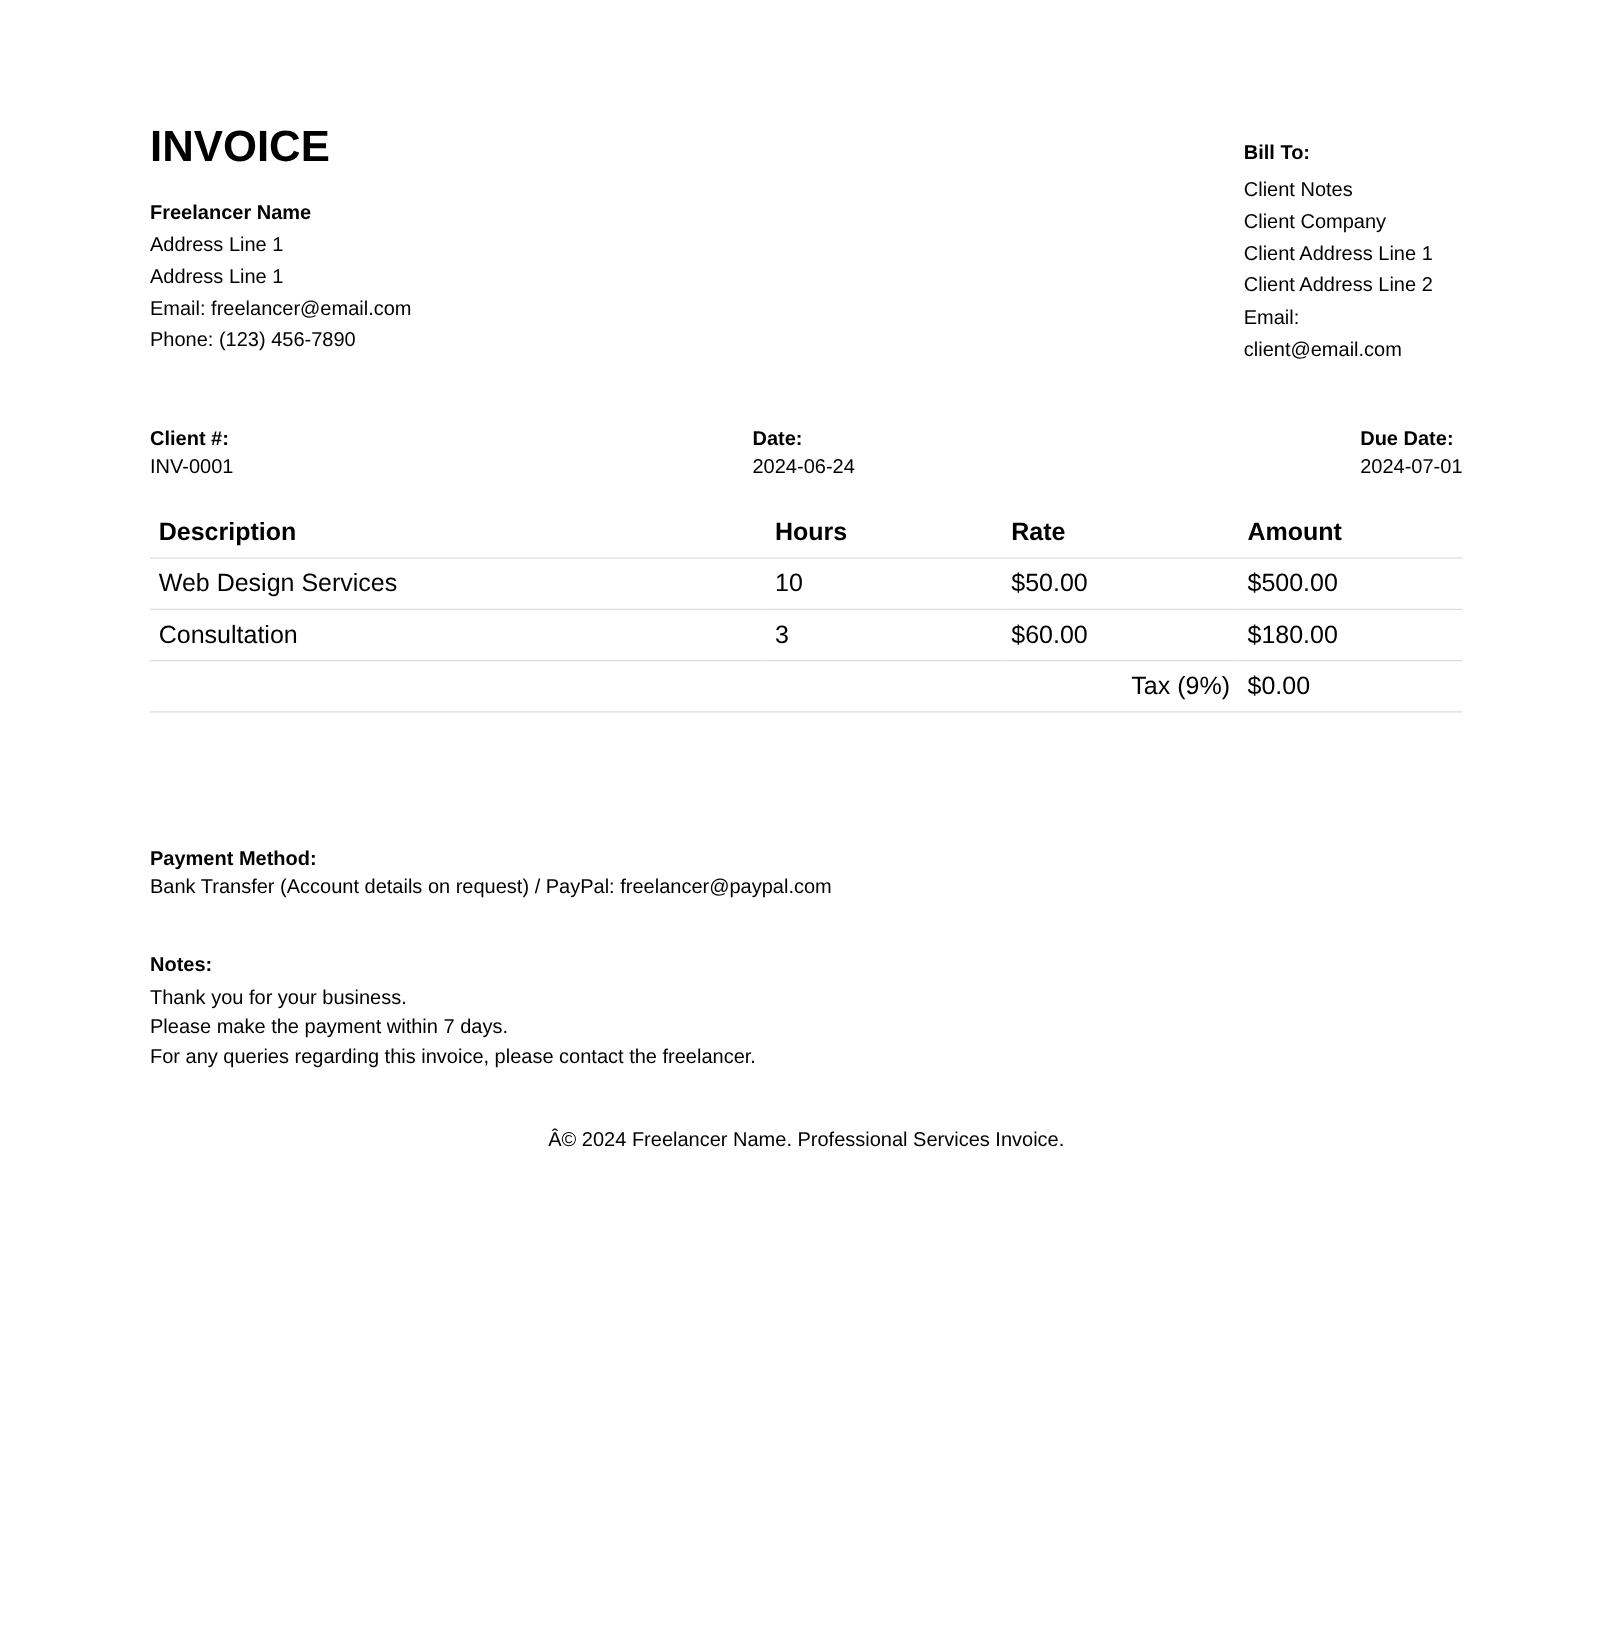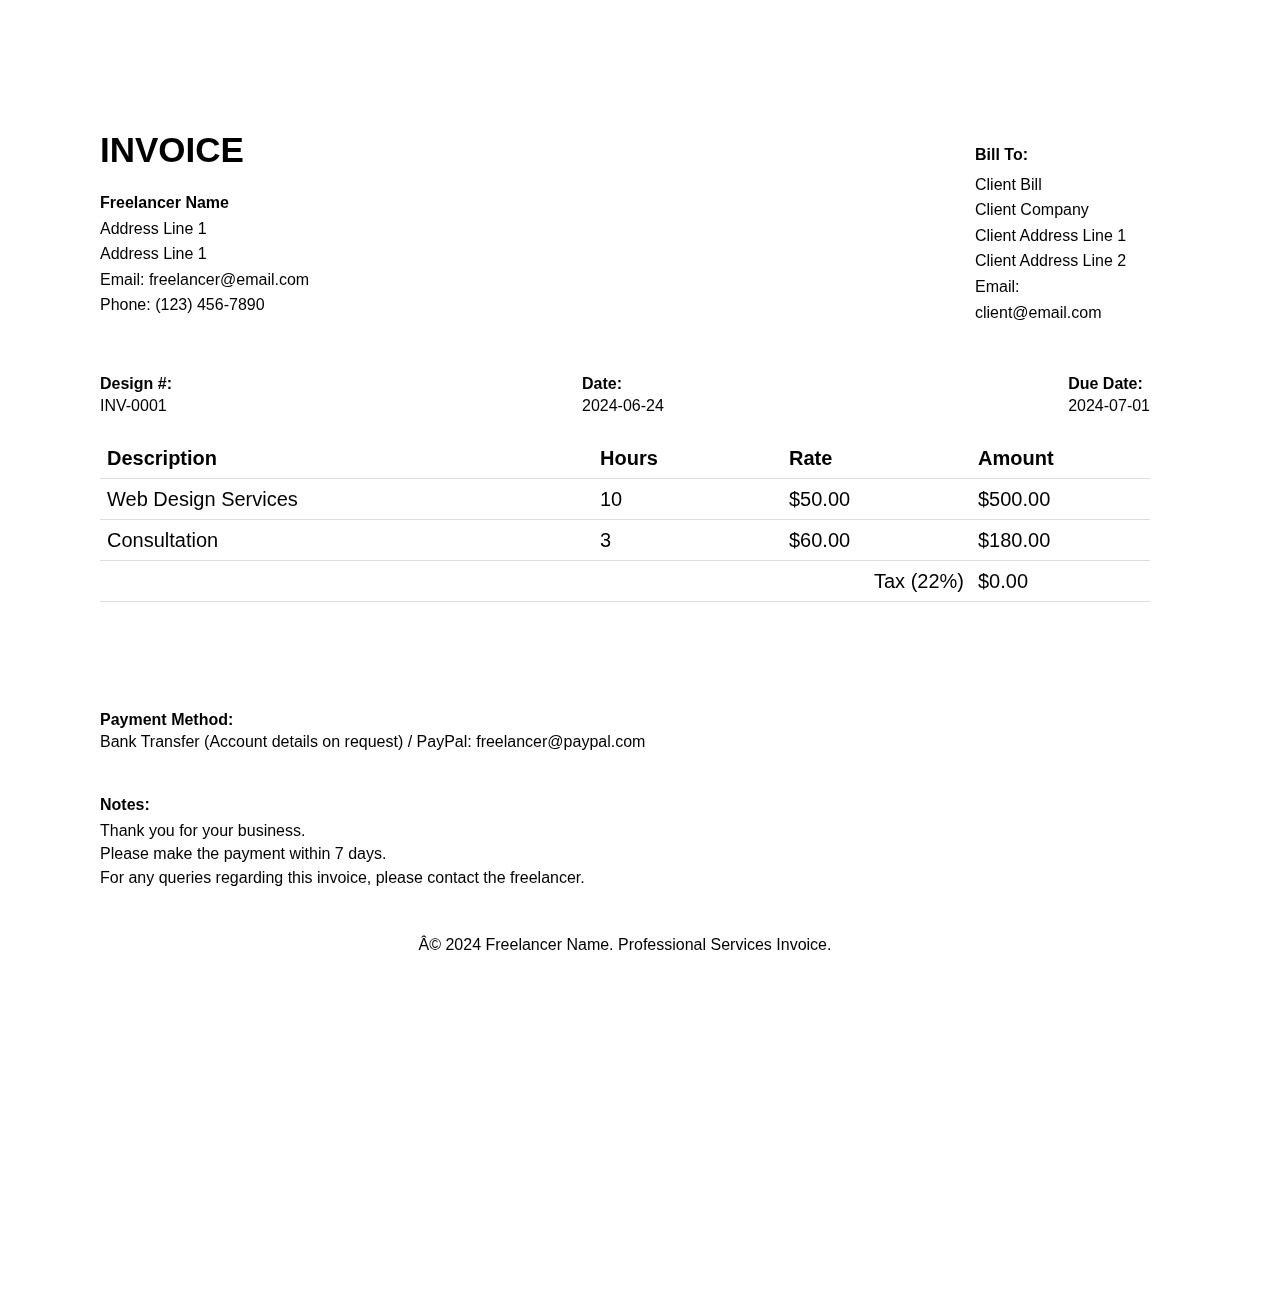--- a/index.html
+++ b/index.html
@@ -3,21 +3,21 @@
   <meta charset="utf-8">
   <style>
     html, body { margin: 0; padding: 0; background: #ffffff; }
     body {
       width: 1278px; height: 1300px;
       font-family: "Liberation Sans", sans-serif;
       color: #000;
       font-size: 16px;
       position: relative;
     }
-    .page { position: absolute; left: 100px; top: 0; width: 1050px; margin-top: 32px; }
+    .page { position: absolute; left: 120px; top: 0; width: 1050px; }
     .header { position: relative; height: 300px; }
     .title {
       position: absolute; left: 0; top: 98px;
       font-size: 35px; font-weight: bold; margin: 0; line-height: 40px;
     }
     .from { position: absolute; left: 0; top: 158px; line-height: 25.6px; }
     .from .name { font-weight: bold; }
     .billto { position: absolute; right: 0; top: 110px; line-height: 25.6px; width: 175px; }
     .billto .label { font-weight: bold; margin-bottom: 4px; }
     .meta { position: absolute; left: 0; top: 341px; width: 1050px; height: 50px; }
@@ -60,31 +60,31 @@
     <div class="from">
       <div class="name">Freelancer Name</div>
       <div>Address Line 1</div>
       <div>Address Line 1</div>
       <div>Email: freelancer@email.com</div>
       <div>Phone: (123) 456-7890</div>
     </div>
 
     <div class="billto">
       <div class="label">Bill To:</div>
-      <div>Client Bill</div>
+      <div>Client Notes</div>
       <div>Client Company</div>
       <div>Client Address Line 1</div>
       <div>Client Address Line 2</div>
       <div>Email: client@email.com</div>
     </div>
   </div>
 
   <div class="meta">
     <div class="col c1">
-      <div class="lbl">Design #:</div>
+      <div class="lbl">Client #:</div>
       <div>INV-0001</div>
     </div>
     <div class="col c2">
       <div class="lbl">Date:</div>
       <div>2024-06-24</div>
     </div>
     <div class="col c3">
       <div class="lbl">Due Date:</div>
       <div>2024-07-01</div>
     </div>
@@ -106,21 +106,21 @@
         <td>$50.00</td>
         <td>$500.00</td>
       </tr>
       <tr>
         <td>Consultation</td>
         <td>3</td>
         <td>$60.00</td>
         <td>$180.00</td>
       </tr>
       <tr>
-        <td colspan="3" class="right">Tax (22%)</td>
+        <td colspan="3" class="right">Tax (9%)</td>
         <td>$0.00</td>
       </tr>
     </tbody>
   </table>
 
   <div class="payment">
     <div class="lbl">Payment Method:</div>
     <div>Bank Transfer (Account details on request) / PayPal: freelancer@paypal.com</div>
   </div>
 

